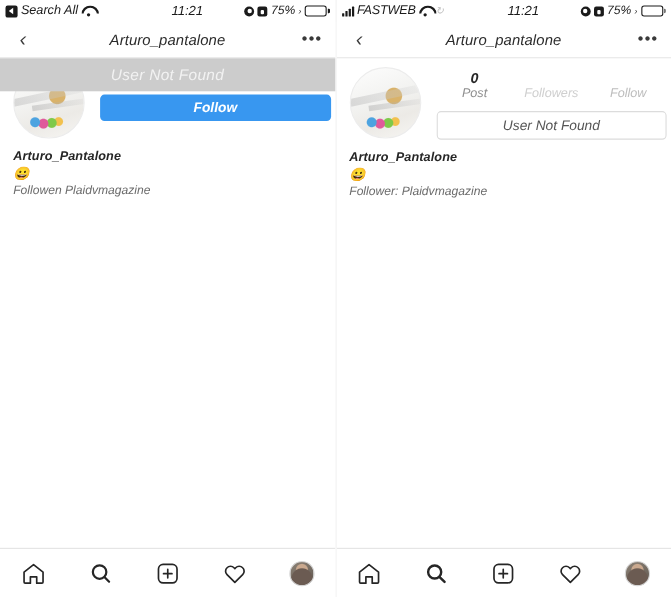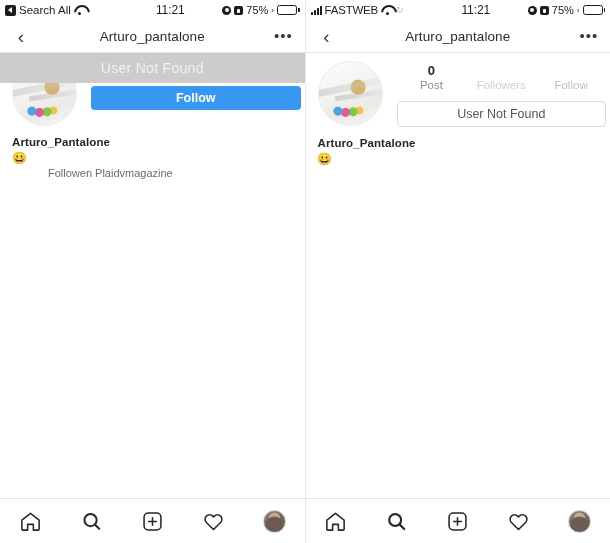--- a/index.html
+++ b/index.html
@@ -11,20 +11,21 @@
     width: 610px;
     height: 543px;
     font-family: "Liberation Sans", sans-serif;
     overflow: hidden;
     position: relative;
   }
   .screens {
     display: flex;
     width: 610px;
     height: 543px;
+    font-style: italic;
   }
   .phone {
     width: 305px;
     height: 543px;
     position: relative;
     background: #ffffff;
     overflow: hidden;
   }
 
   
@@ -276,21 +277,20 @@
     font-weight: bold;
     letter-spacing: 0.1px;
   }
   .bio .emoji {
     font-size: 12px;
     line-height: 15px;
   }
   .bio .sub {
     font-size: 11px;
     color: #6b6b6b;
-    margin-left: 36px;
   }
 
   
   .notfound-overlay {
     position: absolute;
     left: 0; right: 0;
     top: 0;
     height: 30px;
     background: #cccccc;
     display: flex;
@@ -500,20 +500,21 @@
           <div class="action-btn outline">
             <span>User Not Found</span>
           </div>
         </div>
       </div>
     </div>
 
     <div class="bio">
       <div class="name">Arturo_Pantalone</div>
       <div class="emoji">😀</div>
+      <div class="sub">Follower: Plaidvmagazine</div>
     </div>
 
     <div class="tabbar">
       <div class="tab">
         <span>
           <svg width="23" height="23" viewBox="0 0 24 24" fill="none" stroke="#262626" stroke-width="1.6" stroke-linejoin="round">
             <path d="M3 10.5 12 3.5l9 7V20a1 1 0 0 1-1 1h-5v-6H9v6H4a1 1 0 0 1-1-1z"></path>
           </svg>
         </span>
       </div>

